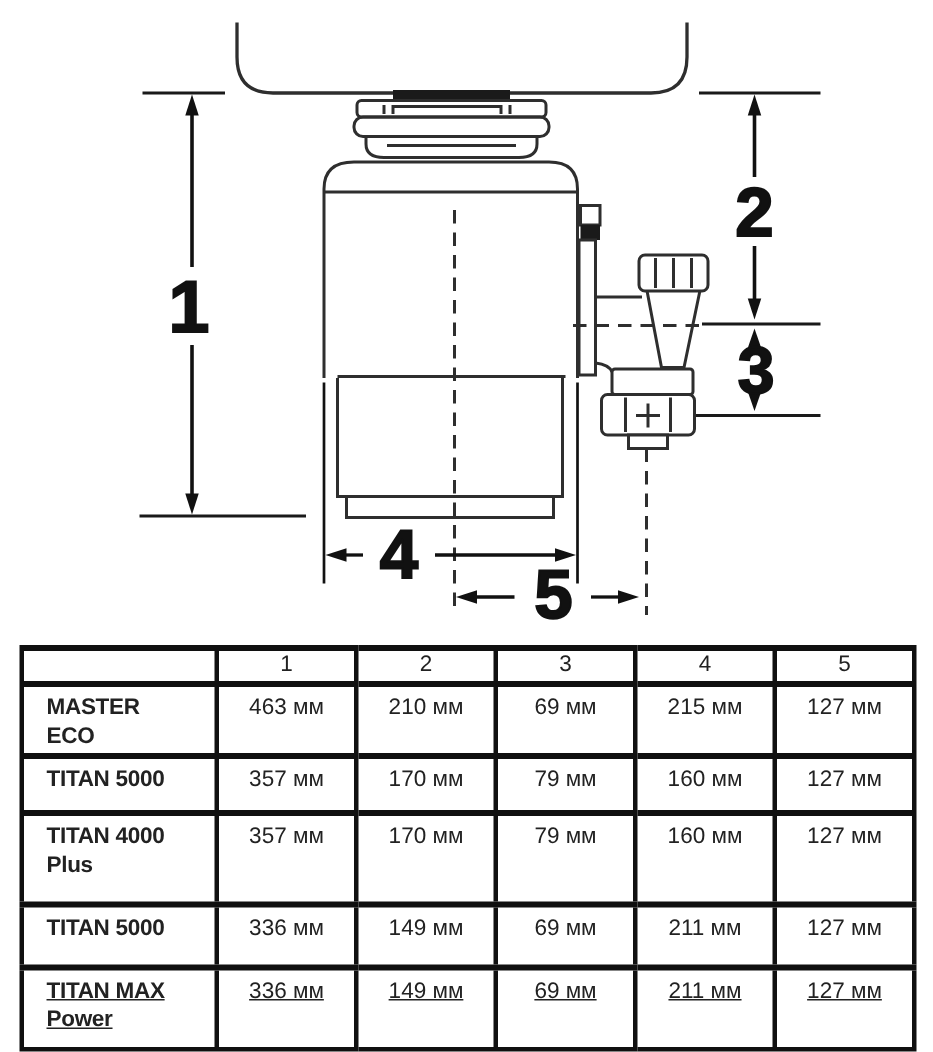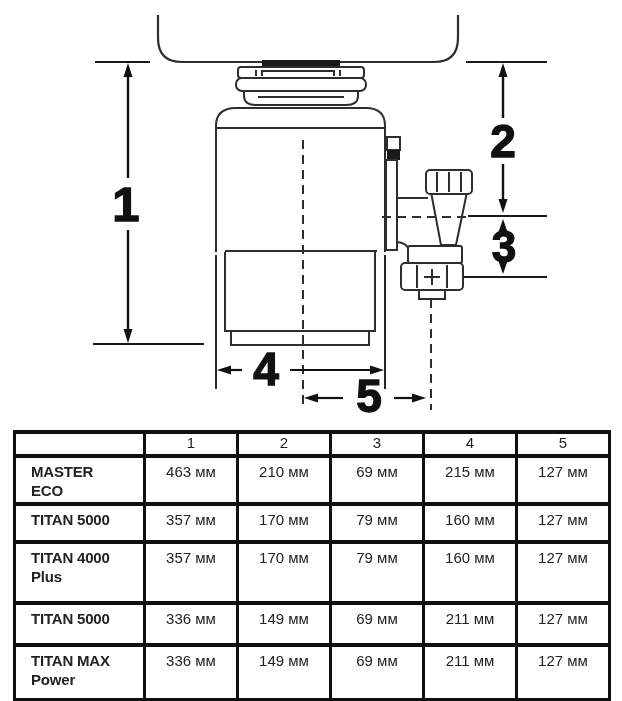--- a/index.html
+++ b/index.html
@@ -24,21 +24,21 @@
   .spec-table col.c-val{width:93px;}
   .spec-table tr.hd td{height:21px;padding:0 2px 1px 2px;font-weight:400;font-size:15px;}
   .spec-table td.model{
     text-align:left;padding-left:15px;padding-right:16px;font-weight:700;
     letter-spacing:-0.2px;
   }
   .spec-table tr.r-s1 td{height:37px;}
   .spec-table tr.r-s2 td{height:38px;}
   .spec-table tr.r-l1 td{height:61px;}
   .spec-table tr.r-s3 td{height:42px;}
-  .spec-table tr.r-l2 td{height:55px;}
+  .spec-table tr.r-l2 td{height:55px;text-decoration:underline;}
 </style>
 </head>
 <body>
 
 <div class="diagram-wrap">
 <svg width="622" height="430" viewBox="0 0 622 430">
 
   <g fill="none" stroke="#2e2e2e" stroke-width="2.2">
     <path d="M158,15 V38 Q158,62 182,62 H434 Q458,62 458,38 V15"></path>
   </g>

